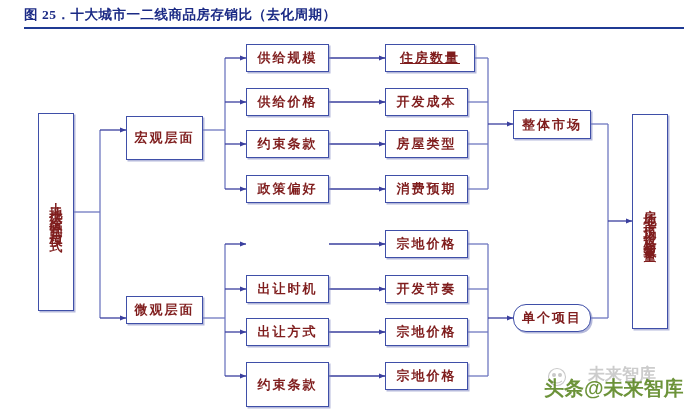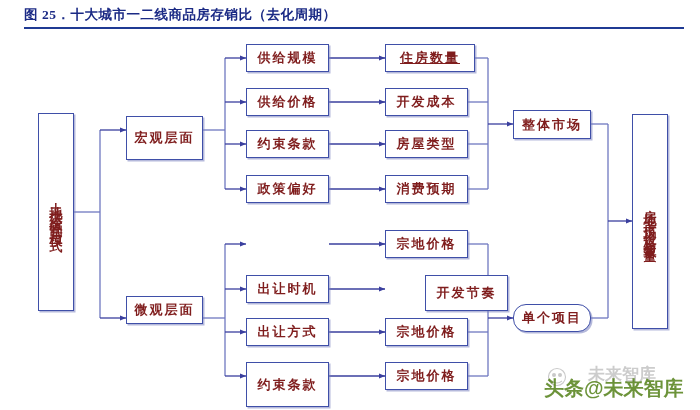--- a/index.html
+++ b/index.html
@@ -197,21 +197,21 @@
     <div class="node h" style="left:385px; top:98px; width:83px; height:28px;">房屋类型</div>
     <div class="node h" style="left:385px; top:143px; width:83px; height:28px;">消费预期</div>
 
     <div class="node h" style="left:513px; top:78px; width:78px; height:29px;">整体市场</div>
 
     <div class="node h" style="left:246px; top:243px; width:83px; height:28px;">出让时机</div>
     <div class="node h" style="left:246px; top:286px; width:83px; height:28px;">出让方式</div>
     <div class="node h" style="left:246px; top:330px; width:83px; height:45px;">约束条款</div>
 
     <div class="node h" style="left:385px; top:198px; width:83px; height:28px;">宗地价格</div>
-    <div class="node h" style="left:385px; top:243px; width:83px; height:36px;margin-left:40px;">开发节奏</div>
+    <div class="node h" style="left:385px; top:243px; width:83px; height:28px;">开发节奏</div>
     <div class="node h" style="left:385px; top:286px; width:83px; height:28px;">宗地价格</div>
     <div class="node h" style="left:385px; top:330px; width:83px; height:28px;">宗地价格</div>
 
     <div class="node h" style="left:513px; top:272px; width:78px; height:28px;border-radius:13px;">单个项目</div>
 
     <div class="node v" style="left:632px; top:82px; width:36px; height:215px;">房地产市场价格与数量</div>
 
   </div>
 
   <div class="watermark">

